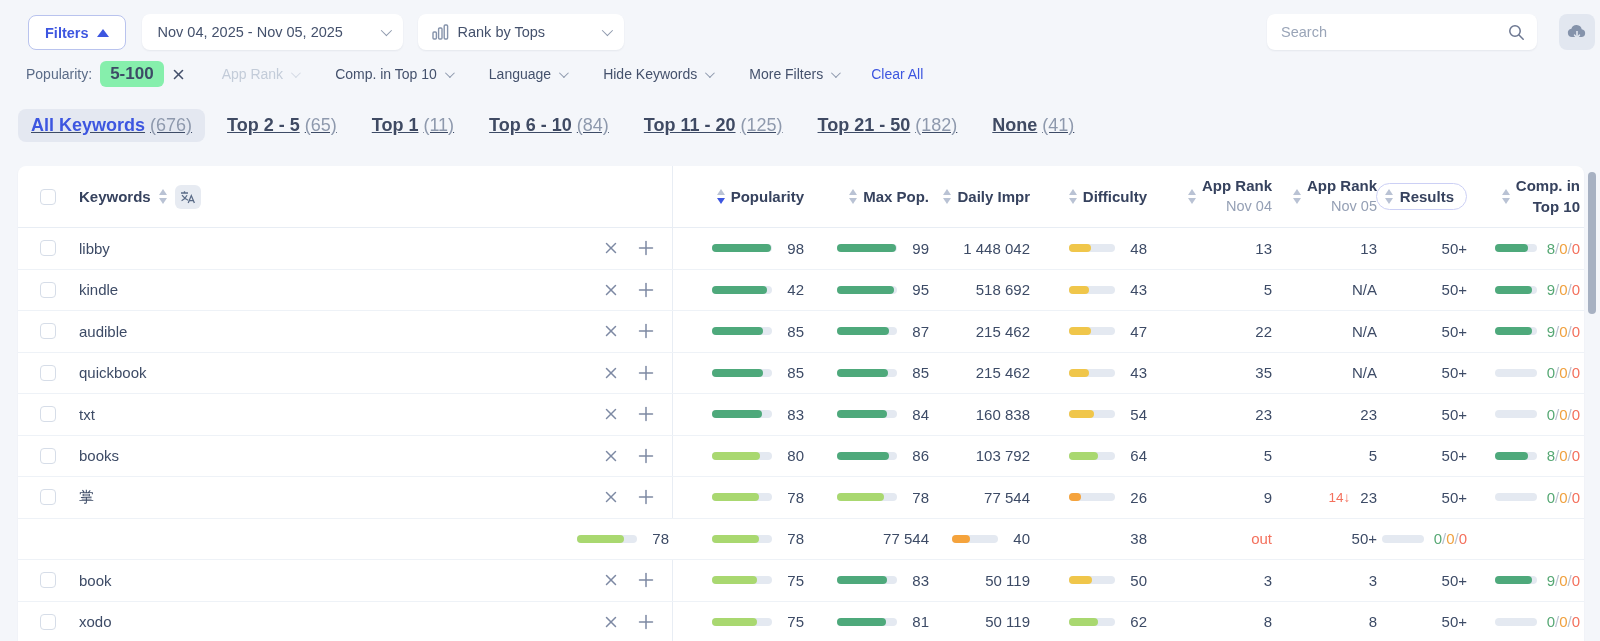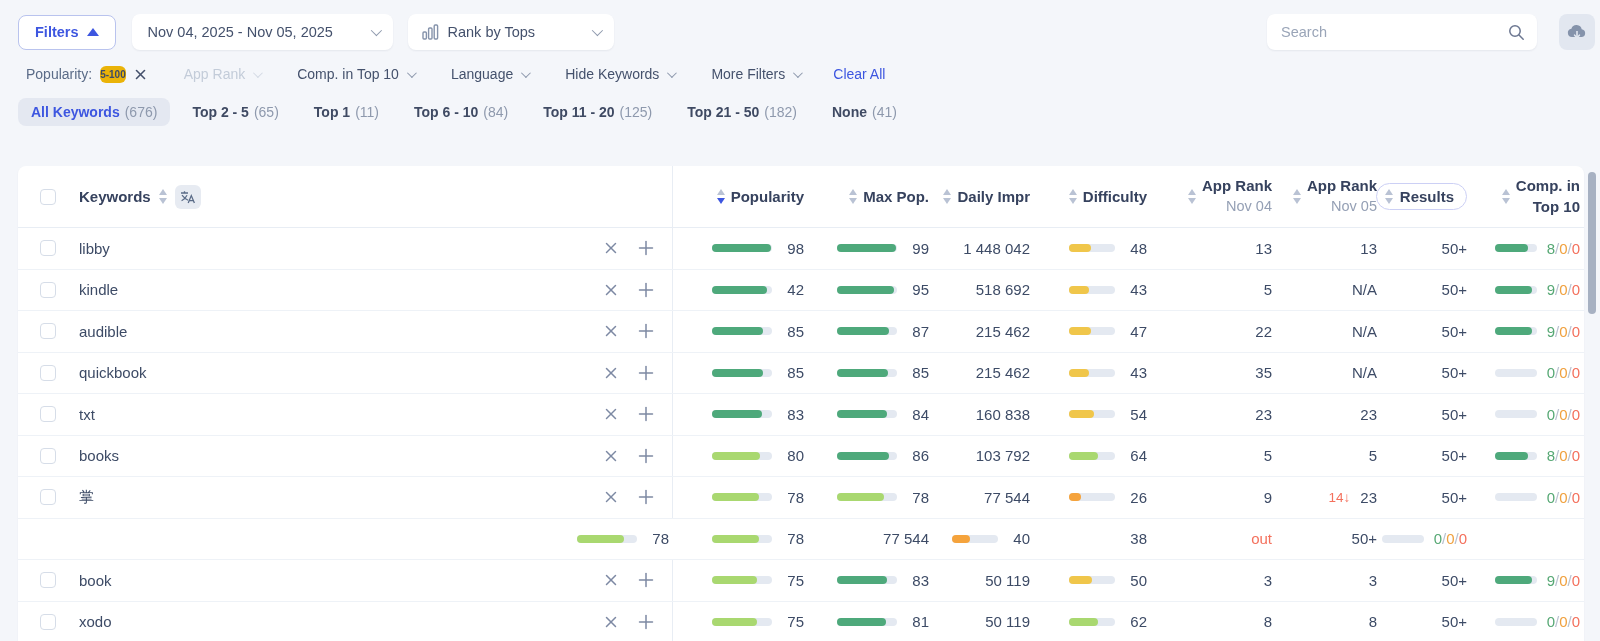--- a/index.html
+++ b/index.html
@@ -4,21 +4,21 @@
 <style>
   * { margin:0; padding:0; box-sizing:border-box; }
   html,body { width:1600px; height:641px; overflow:hidden; }
   body {
     background:#f4f6fa;
     font-family:"Liberation Sans", sans-serif;
     color:#3d4b66;
     position:relative;
   }
   
-  .toolbar { display:flex; align-items:center; padding:14px 5px 0 18px; height:50px; }
+  .toolbar { display:flex; align-items:flex-end; padding:14px 5px 0 28px; height:50px; }
   .btn-filters {
     display:flex; align-items:center; gap:8px;
     background:#fff; border:1px solid #b9c3ee; border-radius:8px;
     height:35px; padding:0 16px; color:#3d56e0; font-weight:700; font-size:14.5px; cursor:pointer;
   }
   .tri-up-solid { width:0; height:0; border-left:6px solid transparent; border-right:6px solid transparent; border-bottom:8px solid #3d56e0; }
   .select-box {
     display:flex; align-items:center; background:#fff; border-radius:8px; height:36px;
     box-shadow:0 1px 2px rgba(23,43,77,.07); font-size:14.5px; color:#44516c; cursor:pointer;
   }
@@ -33,28 +33,28 @@
   }
   .search-box input { border:none; outline:none; flex:1; font-size:14.5px; font-family:inherit; color:#737373; background:transparent; }
   .search-box input::placeholder { color:#9aa5b8; }
   .btn-download {
     margin-left:22px; width:36px; height:36px; border:none; background:#e2e7f0; border-radius:8px;
     display:flex; align-items:center; justify-content:center; cursor:pointer;
   }
   
   .chips { display:flex; align-items:center; padding:0 18px 0 26px; height:48px; font-size:14px; }
   .chips .lbl { color:#5a6b87; }
-  .chip { background:#eab308; border-radius:6px; padding:3px 0; margin-left:8px; color:#3d4b66; font-weight:600; font-size:10px; }
+  .chip { background:#86efac; border-radius:6px; padding:3px 10px; margin-left:8px; color:#3d4b66; font-weight:600; font-size:17px; }
   .chip-x { margin-left:8px; display:flex; cursor:pointer; }
   .drop { display:flex; align-items:center; gap:8px; margin-left:37px; color:#44516c; font-weight:500; cursor:pointer; }
   .drop.disabled { color:#c3ccd9; }
   .drop.disabled .chev { border-color:#d4dae4; }
   .clear-all { margin-left:33px; color:#3d56e0; font-weight:500; cursor:pointer; }
   
-  .tabs { display:flex; align-items:flex-start; padding:0 18px; height:44px; font-size:14px; gap:0; }
+  .tabs { display:flex; align-items:flex-end; padding:0 18px; height:44px; font-size:18px; gap:0;text-decoration:underline; }
   .tab { padding:6px 13px; border-radius:8px; display:flex; gap:5px; cursor:pointer; margin-right:9px; color:#3f4a63; font-weight:600; }
   .tab .cnt { color:#8e99ad; font-weight:400; }
   .tab.active { background:#e4e8f1; }
   .tab.active .tl { color:#3d56e0; }
   
   .card {
     position:absolute; left:18px; top:166px; width:1566px; height:475px;
     background:#fff; border-radius:8px 8px 0 0; box-shadow:0 1px 2px rgba(23,43,77,.05); overflow:hidden;
   }
   .grid-row { display:grid; grid-template-columns:655px 135px 125px 101px 117px 125px 105px 90px 113px; align-items:center; }

